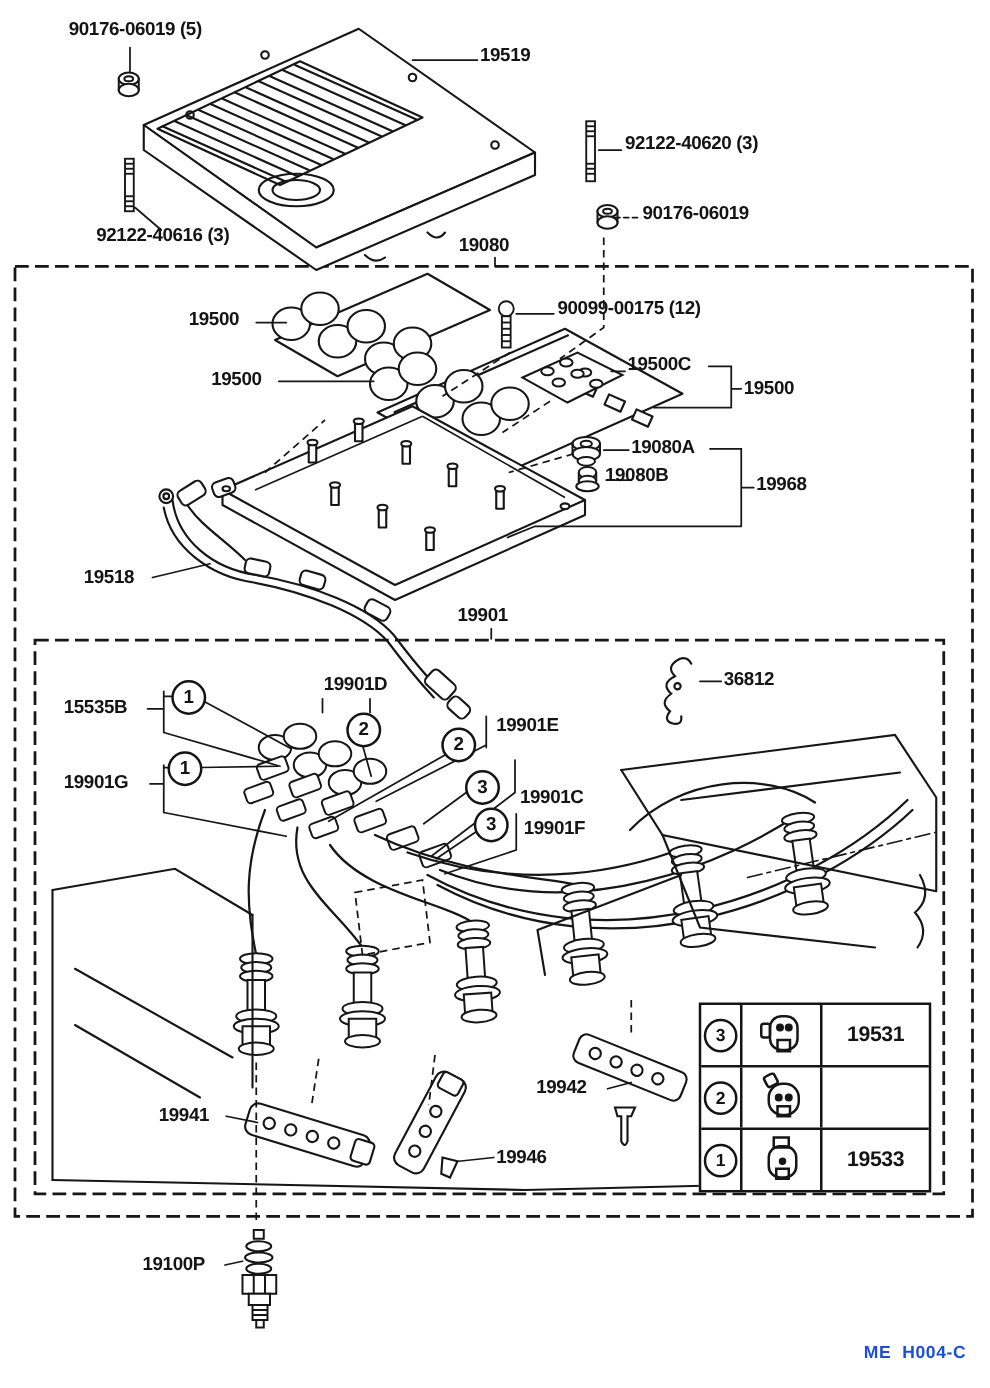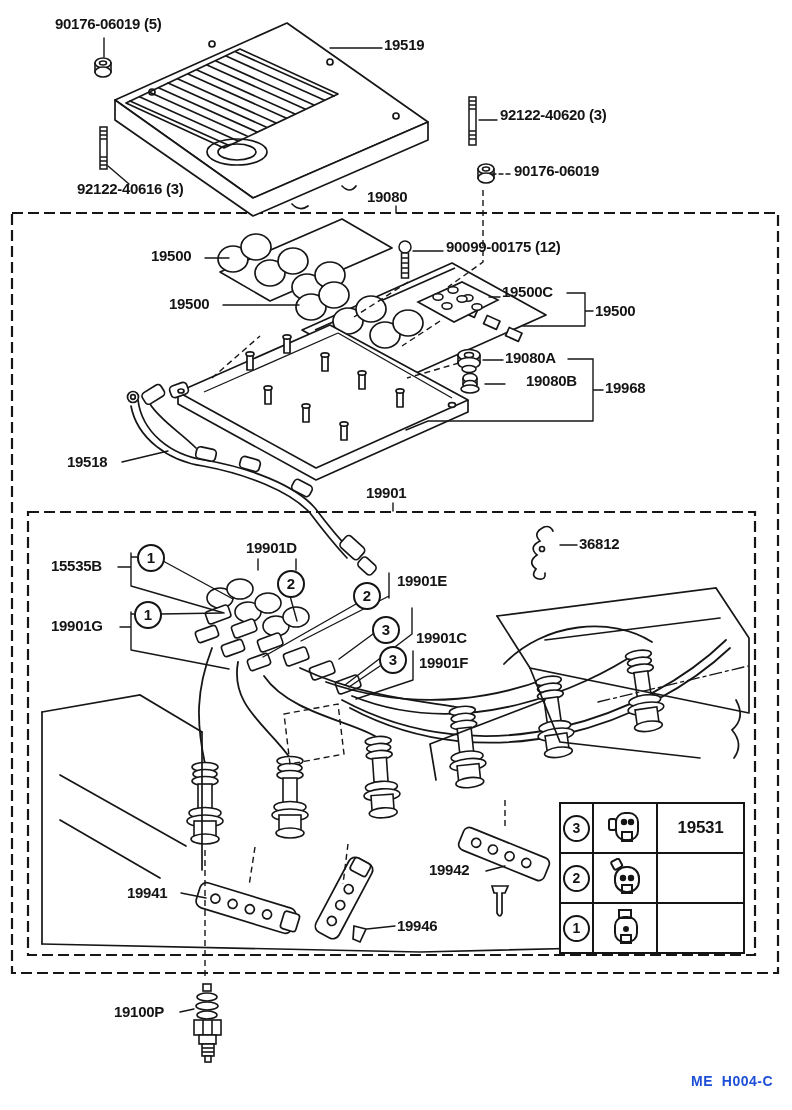--- a/index.html
+++ b/index.html
@@ -360,27 +360,27 @@
 <div class="lbl" style="left:500px;top:107px">92122-40620 (3)</div>
 <div class="lbl" style="left:514px;top:163px">90176-06019</div>
 <div class="lbl" style="left:77px;top:181px">92122-40616 (3)</div>
 <div class="lbl" style="left:367px;top:189px">19080</div>
 <div class="lbl" style="left:446px;top:239px">90099-00175 (12)</div>
 <div class="lbl" style="left:151px;top:248px">19500</div>
 <div class="lbl" style="left:169px;top:296px">19500</div>
 <div class="lbl" style="left:502px;top:284px">19500C</div>
 <div class="lbl" style="left:595px;top:303px">19500</div>
 <div class="lbl" style="left:505px;top:350px">19080A</div>
-<div class="lbl" style="left:526px;top:373px">19080B</div>
+<div class="lbl" style="left:484px;top:373px">19080B</div>
 <div class="lbl" style="left:605px;top:380px">19968</div>
 <div class="lbl" style="left:67px;top:454px">19518</div>
 <div class="lbl" style="left:366px;top:485px">19901</div>
 <div class="lbl" style="left:579px;top:536px">36812</div>
 <div class="lbl" style="left:51px;top:558px">15535B</div>
-<div class="lbl" style="left:246px;top:540px">19901D</div>
+<div class="lbl" style="left:259px;top:540px">19901D</div>
 <div class="lbl" style="left:397px;top:573px">19901E</div>
 <div class="lbl" style="left:51px;top:618px">19901G</div>
 <div class="lbl" style="left:416px;top:630px">19901C</div>
 <div class="lbl" style="left:419px;top:655px">19901F</div>
 <div class="lbl" style="left:127px;top:885px">19941</div>
 <div class="lbl" style="left:429px;top:862px">19942</div>
 <div class="lbl" style="left:397px;top:918px">19946</div>
 <div class="lbl" style="left:114px;top:1004px">19100P</div>
 
 <div class="co" style="left:137px;top:544px">1</div>
@@ -425,18 +425,19 @@
           <div class="lco">1</div>
         </div>
     <div class="lc lc2">
       <svg width="38" height="40" viewBox="0 0 38 40" stroke="#161616" fill="none" stroke-width="2">
         <rect x="13" y="2" width="12" height="8"></rect>
         <rect x="9" y="9" width="22" height="25" rx="9"></rect>
         <circle cx="20" cy="21" r="2" fill="#161616"></circle>
         <rect x="15" y="27" width="10" height="8"></rect>
       </svg>
     </div>
+    <div class="lc lc3">19533</div>
   </div>
 </div>
 
 <div class="footer">ME  H004-C</div>
 
 </div>
 
 </body></html>

